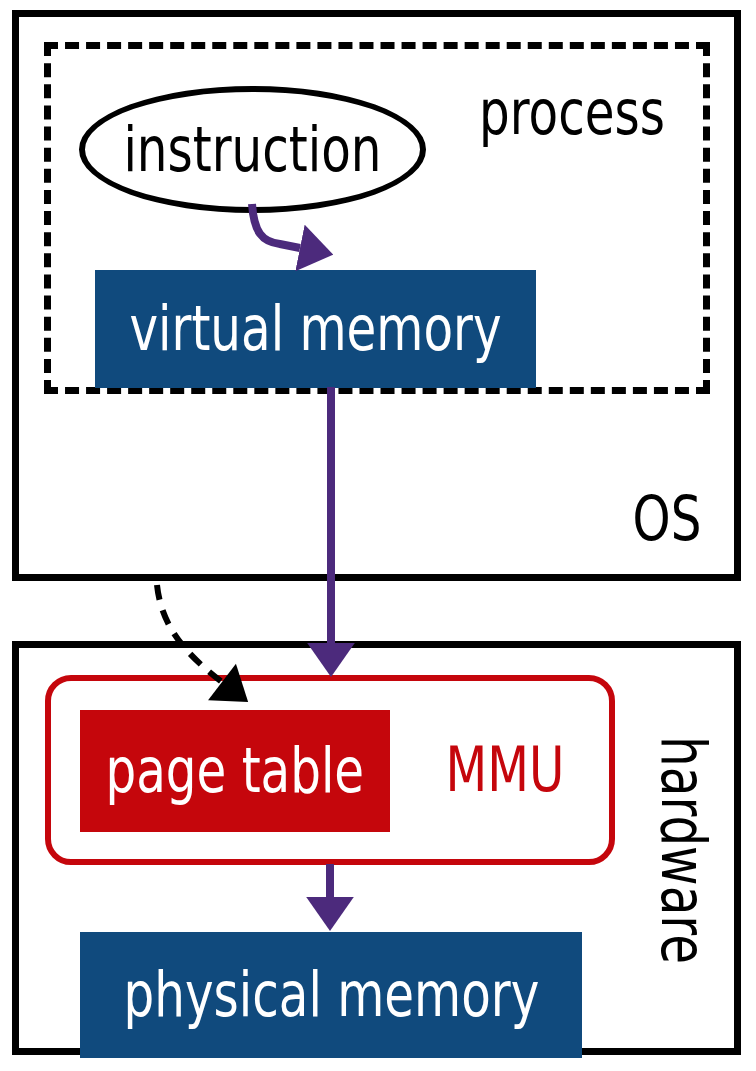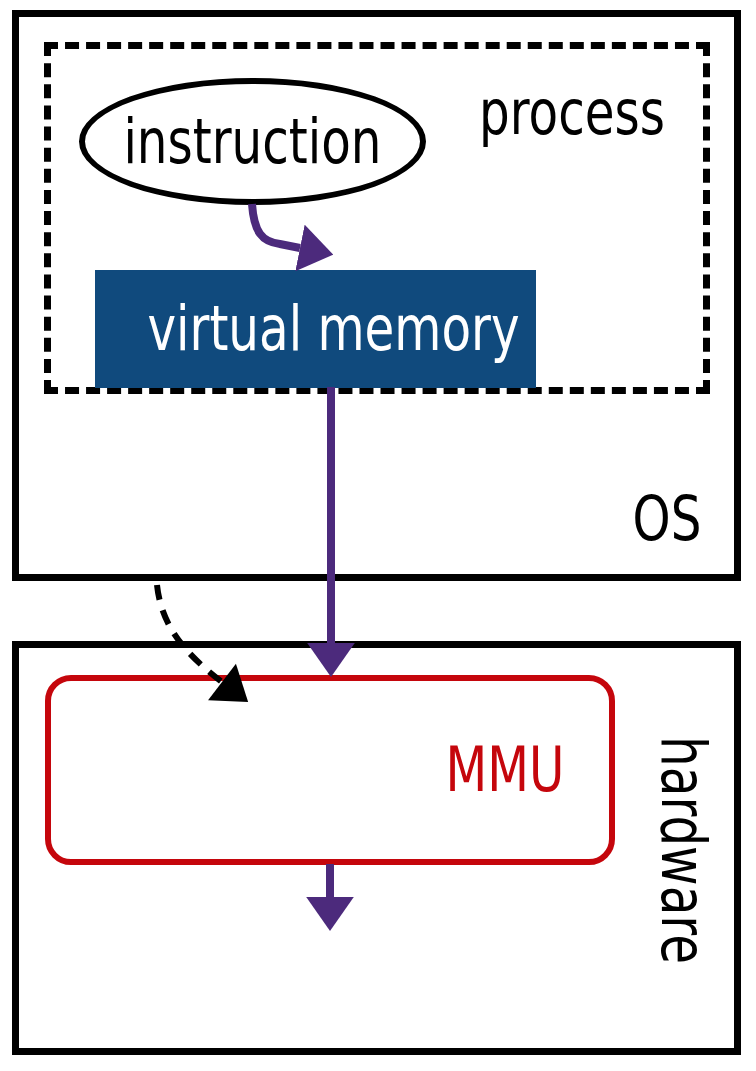--- a/index.html
+++ b/index.html
@@ -15,21 +15,21 @@
   
   .outline-box{border:7px solid var(--outline_black,#000);background:transparent;z-index:2;}
   .dashed-box{border:7px dashed var(--outline_black,#000);background:transparent;z-index:2;}
   .mmu-box{border:6px solid var(--box_red,#C5060C);border-radius:26px;background:#fff;z-index:3;}
   .kernel-box{border:7px solid var(--outline_black,#000);background:#fff;z-index:10;
     display:flex;align-items:center;justify-content:center;}
   .ellipse{border:6px solid var(--outline_black,#000);border-radius:50%;background:#fff;z-index:5;
     display:flex;align-items:center;justify-content:center;}
   
   .blue-box{background:var(--box_blue,#104A7D);color:#fff;z-index:10;
-    display:flex;align-items:center;}
+    display:flex;align-items:center;justify-content:center;}
   .red-box{background:var(--box_red,#C5060C);color:#fff;z-index:10;
     display:flex;align-items:center;justify-content:center;}
   
   .lbl{font-size:62px;line-height:1;white-space:nowrap;}
   .cond{display:inline-block;transform:scaleX(0.78);transform-origin:center;}
   .float-lbl{position:absolute;font-size:62px;line-height:1;white-space:nowrap;
     transform:translate(-50%,-50%) scaleX(0.78);z-index:12;}
   .red-text{color:var(--box_red,#C5060C);}
   .vert-lbl{position:absolute;font-size:62px;line-height:1;white-space:nowrap;
     transform:translate(-50%,-50%) rotate(90deg) scaleX(0.78);z-index:12;}
@@ -44,40 +44,46 @@
 <body>
 
 <div id="stage">
 
   <div class="abs outline-box" style="left:12px;top:10px;width:729px;height:571px;"></div>
 
   <div class="abs dashed-box" style="left:44px;top:42px;width:666px;height:352px;"></div>
 
   <div class="float-lbl" style="left:572px;top:113px;">process</div>
 
-  <div class="abs ellipse" style="left:79px;top:78px;width:347px;height:127px;text-align:right;">
+  <div class="abs ellipse" style="left:79px;top:86px;width:347px;height:127px;text-align:right;">
     <span class="lbl cond">instruction</span>
   </div>
 
   <div class="abs blue-box" style="left:95px;top:270px;width:441px;height:118px;">
     <span class="lbl cond">virtual memory</span>
   </div>
 
 
   <div class="float-lbl" style="left:667px;top:519px;">OS</div>
 
   <div class="abs outline-box" style="left:12px;top:641px;width:729px;height:414px;"></div>
 
   <div class="abs mmu-box" style="left:45px;top:675px;width:570px;height:190px;"></div>
 
+  <div class="abs red-box" style="left:80px;top:710px;width:310px;height:122px;">
+    <span class="lbl cond">page table</span>
+  </div>
 
   <div class="float-lbl red-text" style="left:505px;top:770px;">MMU</div>
 
   <div class="vert-lbl" style="left:683px;top:850px;">hardware</div>
 
+  <div class="abs blue-box" style="left:80px;top:932px;width:502px;height:126px;">
+    <span class="lbl cond">physical memory</span>
+  </div>
 
   <svg id="arrows" viewBox="0 0 756 1071" xmlns="http://www.w3.org/2000/svg">
     <defs>
       <marker id="headPurple" viewBox="0 0 10 14" refX="0" refY="7" markerUnits="userSpaceOnUse" markerWidth="34" markerHeight="48" orient="auto">
         <path d="M0,0 L10,7 L0,14 Z" class="head-purple"></path>
       </marker>
       <marker id="headBlack" viewBox="0 0 10 14" refX="0" refY="7" markerUnits="userSpaceOnUse" markerWidth="34" markerHeight="46" orient="auto">
         <path d="M0,0 L10,7 L0,14 Z" class="head-black"></path>
       </marker>
     </defs>

